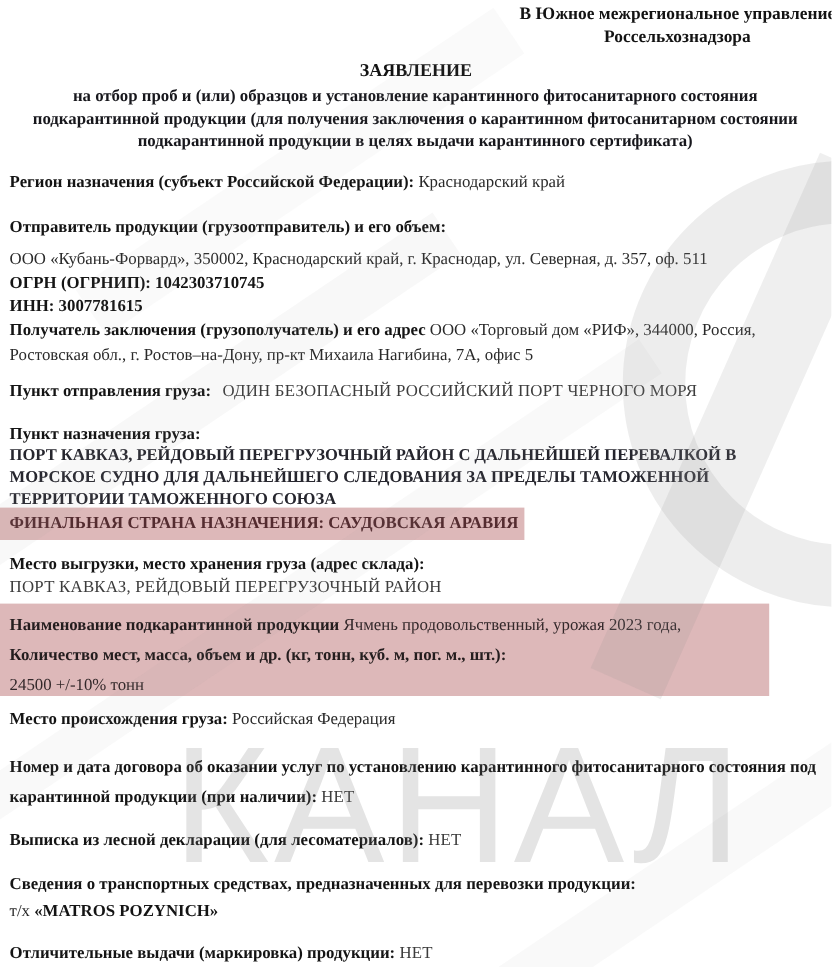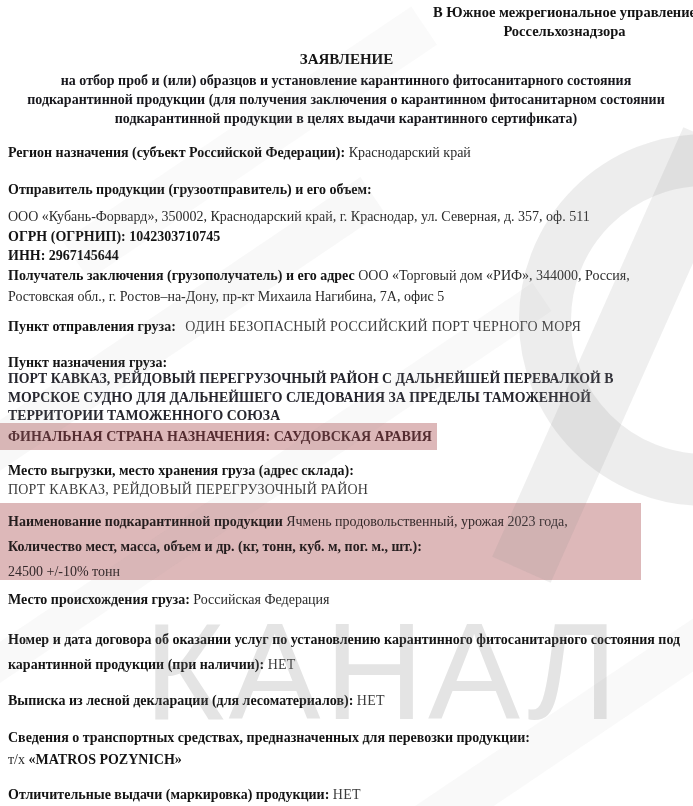--- a/index.html
+++ b/index.html
@@ -68,21 +68,21 @@
   <span class="val">ООО «Кубань-Форвард», 350002, Краснодарский край, г. Краснодар, ул. Северная, д. 357, оф. 511</span>
 </div>
 
 <div class="abs row" style="top:227px;">
   <span class="lbl">ОГРН (ОГРНИП):</span>
   <span class="lbl">1042303710745</span>
 </div>
 
 <div class="abs row" style="top:246px;">
   <span class="lbl">ИНН:</span>
-  <span class="lbl">2967145644</span>
+  <span class="lbl">3007781615</span>
 </div>
 
 <div class="abs row wide" style="top:265px;line-height:21px;">
   <span class="lbl">Получатель заключения (грузополучатель) и его адрес</span>
   <span class="val">ООО «Торговый дом «РИФ», 344000, Россия, Ростовская обл., г. Ростов–на-Дону, пр-кт Михаила Нагибина, 7А, офис 5</span>
 </div>
 
 <div class="abs row" style="top:317px;">
   <span class="lbl">Пункт отправления груза:</span>
   <span class="val caps" style="margin-left:6px;">ОДИН БЕЗОПАСНЫЙ РОССИЙСКИЙ ПОРТ ЧЕРНОГО МОРЯ</span>

